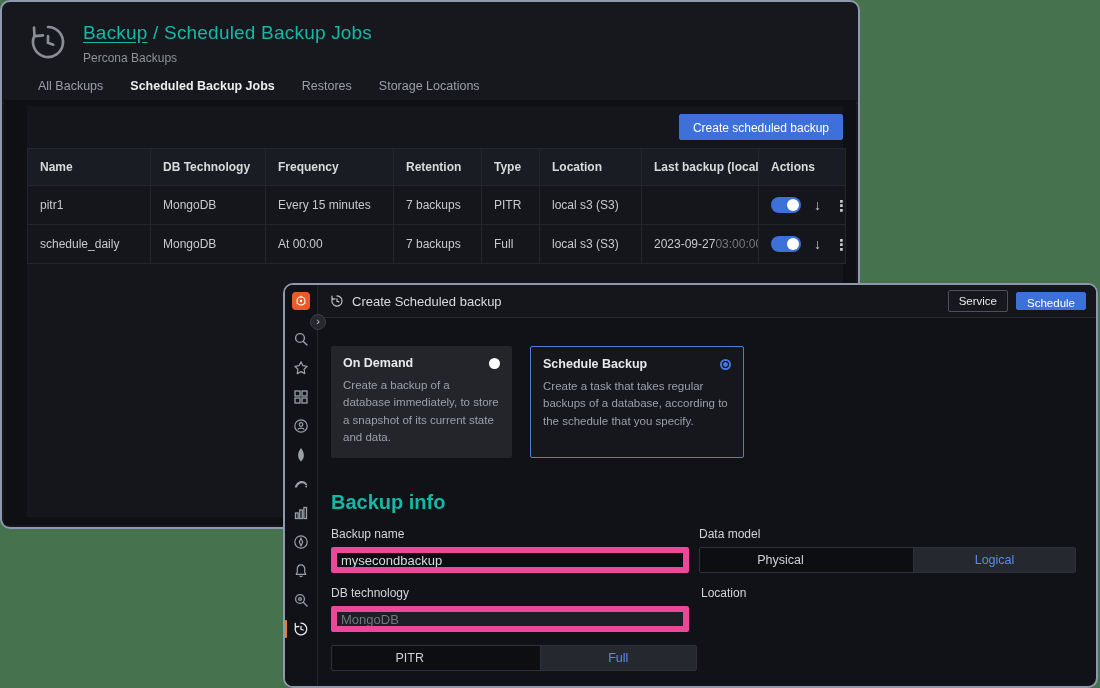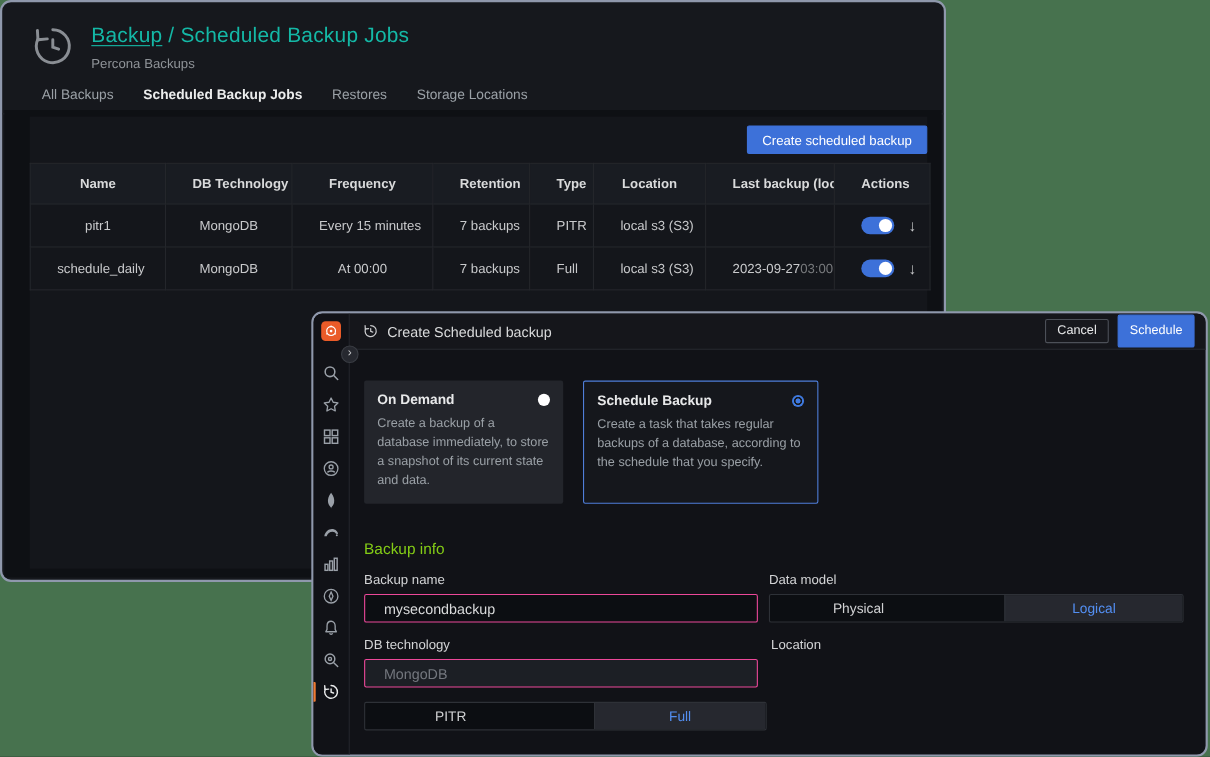--- a/index.html
+++ b/index.html
@@ -25,21 +25,21 @@
   .tab.active { color:#eceded; font-weight:700; }
   .tab.active::after { content:""; position:absolute; left:0; right:0; bottom:-1px; height:3px; border-radius:2px;
     background:linear-gradient(90deg,#f05a28,#f8883d); }
 
   .mw-content { position:absolute; left:2px; right:2px; top:98px; bottom:2px; background:#0e1014; }
   .panel { position:absolute; left:23px; right:13px; top:6px; bottom:8px; background:#14161b; }
   .toolbar { display:flex; justify-content:flex-end; padding:8px 0 8px; }
   .btn-primary { background:#3d71d9; color:#fff; border:1px solid #3d71d9; border-radius:2px;
     font-size:12px; font-weight:500; padding:6px 13px; height:26px; cursor:pointer; font-family:inherit; }
   table { width:100%; border-collapse:collapse; font-size:12px; color:#c9cacc; table-layout:fixed; }
-  th,td { border:1px solid #24262b; padding:11px 24px; text-align:center; overflow:hidden; white-space:nowrap; }
+  th,td { border:1px solid #24262b; padding:11px 12px; text-align:left; overflow:hidden; white-space:nowrap; }
   th { font-weight:700; color:#d9dadb; background:#191c22; }
   td { background:#14161b; }
   .lastbackup-cell { display:flex; justify-content:space-between; align-items:center; }
   .lb-time { color:#77797c; }
   .actions-cell { display:flex; align-items:center; gap:13px; }
   .toggle { width:30px; height:16px; border-radius:9px; background:#3d71d9; position:relative; cursor:pointer; flex:none; }
   .toggle .knob { position:absolute; right:2px; top:2px; width:12px; height:12px; border-radius:50%; background:#fff; }
   .glyph-btn { color:#c9cacc; cursor:pointer; line-height:1; }
   .arrow-down { font-size:14px; }
   .kebab { font-size:15px; font-weight:700; letter-spacing:0; }
@@ -61,46 +61,46 @@
 
   .modal-main { flex:1; display:flex; flex-direction:column; min-width:0; }
   .modal-header { height:33px; flex:none; display:flex; align-items:center; padding:0 10px 0 12px;
     background:#15161b; border-bottom:1px solid #26282e; }
   .modal-title { font-size:13px; color:#d9dadb; font-weight:500; margin-left:8px; }
   .small-icon { width:14px; height:14px; color:#c9cacc; flex:none; }
   .hspacer { flex:1; }
   .btn-secondary { background:#17181d; color:#e8e9ea; border:1px solid #4c5058; border-radius:2px;
     font-size:11.5px; font-weight:500; padding:4px 10px; height:22px; cursor:pointer; margin-right:8px; font-family:inherit; }
   .btn-sched { background:#3d71d9; color:#fff; border:1px solid #3d71d9; border-radius:2px;
-    font-size:11.5px; font-weight:500; padding:4px 10px; height:30px; cursor:pointer; font-family:inherit; }
+    font-size:11.5px; font-weight:500; padding:4px 10px; height:18px; cursor:pointer; font-family:inherit; }
 
   .modal-content { flex:1; padding:28px 20px 0 13px; overflow:hidden; }
   .mode-cards { display:flex; gap:18px; }
   .mode-card { border-radius:2px; padding:10px 12px 12px; cursor:pointer; }
   .mode-card .card-top { display:flex; justify-content:space-between; align-items:center; }
   .card-title { font-size:12.5px; font-weight:700; color:#e8e9ea; }
   .card-desc { margin-top:7px; font-size:11.5px; line-height:1.5; color:#9aa0a6; }
   .card-ondemand { width:181px; background:#23252b; }
   .card-schedule { width:214px; background:#15171c; border:1px solid #4f7ed9; }
   .radio { width:11px; height:11px; border-radius:50%; flex:none; }
   .radio.unchecked { background:#ffffff; }
   .radio.checked { background:radial-gradient(circle,#3f7ae0 0 2px,#15171c 2.6px 3.4px,#3f7ae0 4px 5.5px); }
 
-  .section-title { margin-top:33px; font-size:14px; font-weight:400; color:#84cc16; }
+  .section-title { margin-top:33px; font-size:20px; font-weight:700; color:#14b8a6; }
 
   .frow { display:flex; margin-top:13px; }
   .field label { display:block; font-size:12px; font-weight:500; color:#d3d4d6; margin-bottom:6px; }
   .f-backup-name { width:358px; margin-right:10px; }
   .f-service { width:184px; margin-right:6px; }
   .f-datamodel { flex:1; }
   .f-dbtech { width:358px; margin-right:12px; }
   .f-location { flex:1; }
   .f-backuptype { width:366px; }
-  .text-input { width:100%; height:26px; background:#0c0e12; border:1px solid #ec4899; border-radius:2px;
-    color:#d9dadb; font-size:13px; padding:0 17px; font-family:inherit; outline:none; }
+  .text-input { width:100%; height:26px; background:#0c0e12; border:6px solid #ec4899; border-radius:2px;
+    color:#d9dadb; font-size:13px; padding:0 4px; font-family:inherit; outline:none; }
   .text-input:disabled { background:#1c1f25; color:#73777e; }
   .select { display:flex; align-items:center; justify-content:space-between; height:26px; background:#0c0e12;
     border:1px solid #2e3137; border-radius:2px; padding:0 8px; font-size:13px; color:#d9dadb; cursor:pointer; }
   .select .chev { width:10px; height:10px; color:#9aa0a6; flex:none; }
   .segmented { display:flex; height:26px; border:1px solid #2e3137; border-radius:2px; background:#0c0e12; overflow:hidden;gap:42px; }
   .segment { flex:1; display:flex; align-items:center; justify-content:center; font-size:12.5px;
     color:#d0d1d3; cursor:pointer; }
   .segment + .segment { border-left:1px solid #2e3137; }
   .segment.selected { background:#26282f; color:#538ff2; font-weight:500;margin-left:10px; }
 </style>
@@ -296,21 +296,21 @@
 
   <div class="modal-main">
     <div class="modal-header">
       <svg class="small-icon" viewBox="0 0 16 16" fill="none" stroke="currentColor" stroke-width="1.3" stroke-linecap="round">
         <path d="M8 2.2 a5.8 5.8 0 1 1 -5.3 3.4"></path>
           <path d="M2.2 2.4 L2.4 5.8 L5.8 5.5"></path>
           <path d="M8 5.4 V8.3 L10.2 9"></path>
       </svg>
       <div class="modal-title">Create Scheduled backup</div>
       <div class="hspacer"></div>
-      <button class="btn-secondary">Cancel</button>
+      <button class="btn-secondary">Service</button>
       <button class="btn-sched">Schedule</button>
     </div>
 
     <div class="modal-content">
       <div class="mode-cards">
         <div class="mode-card card-ondemand">
           <div class="card-top">
             <span class="card-title">On Demand</span>
             <span class="radio unchecked"></span>
           </div>

